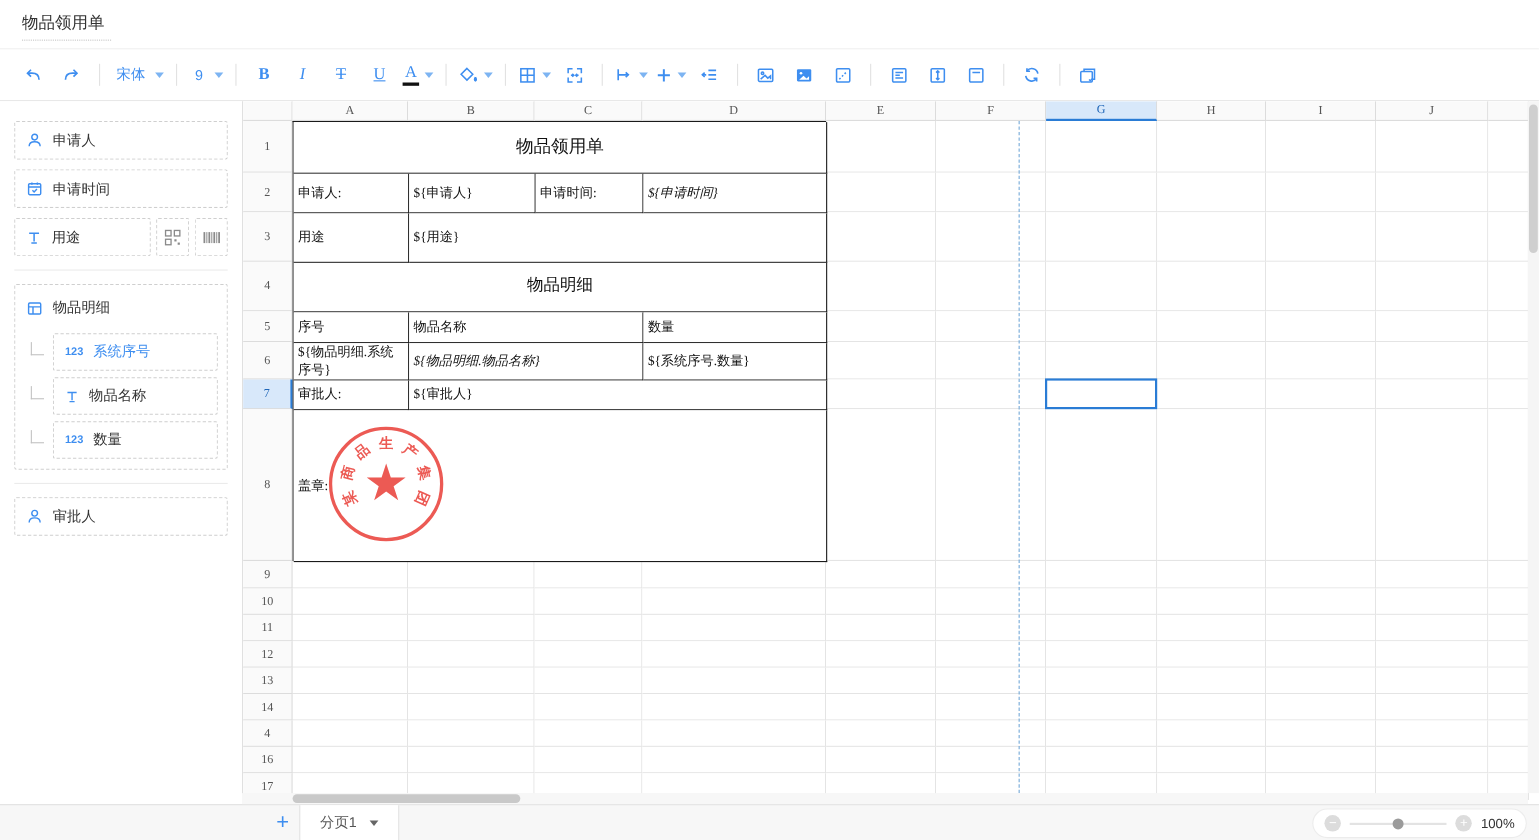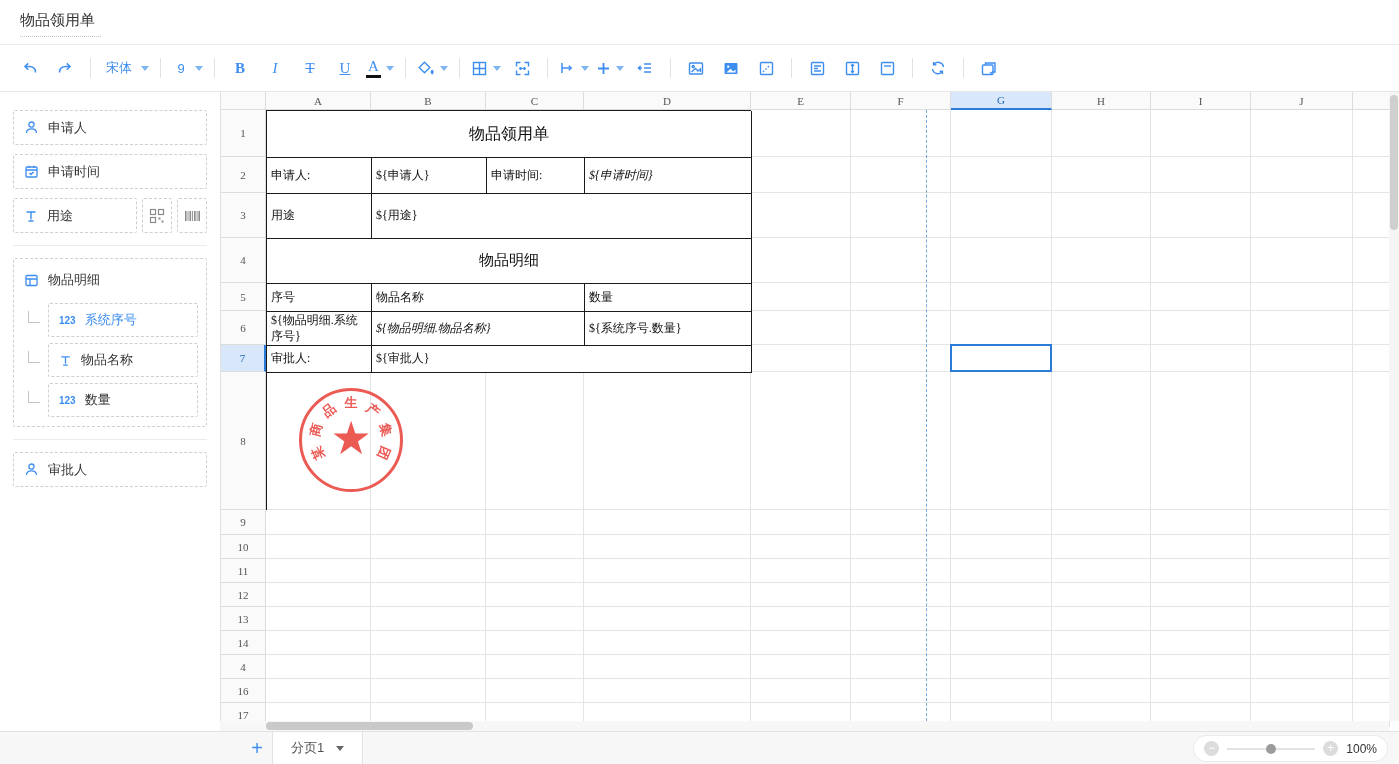--- a/index.html
+++ b/index.html
@@ -613,20 +613,21 @@
         <div class="fcell" style="left: 105px; top: 83px; width: 380px; height: 45px;">${用途}</div>
         <div class="fcell center" style="left: 0px; top: 128px; width: 485px; height: 45px; font-size: 15px;">物品明细</div>
         <div class="fcell" style="left: 0px; top: 173px; width: 105px; height: 28px;">序号</div>
         <div class="fcell" style="left: 105px; top: 173px; width: 213px; height: 28px;">物品名称</div>
         <div class="fcell" style="left: 318px; top: 173px; width: 167px; height: 28px;">数量</div>
         <div class="fcell" style="left: 0px; top: 201px; width: 105px; height: 34px;">${物品明细.系统序号}</div>
         <div class="fcell" style="left: 105px; top: 201px; width: 213px; height: 34px; font-style: italic;">${物品明细.物品名称}</div>
         <div class="fcell" style="left: 318px; top: 201px; width: 167px; height: 34px;">${系统序号.数量}</div>
         <div class="fcell" style="left: 0px; top: 235px; width: 105px; height: 27px;">审批人:</div>
         <div class="fcell" style="left: 105px; top: 235px; width: 380px; height: 27px;">${审批人}</div>
+        <div class="fcell" style="left: 0px; top: 262px; width: 485px; height: 138px;">盖章:</div>
       </div>
       <div class="stamp" style="left: 33px; top: 278px;">
         <span class="star">★</span>
         <span class="sc" style="transform: rotate(-114deg) translateY(-36px);">某</span>
         <span class="sc" style="transform: rotate(-76deg) translateY(-36px);">商</span>
         <span class="sc" style="transform: rotate(-38deg) translateY(-36px);">品</span>
         <span class="sc" style="transform: rotate(0deg) translateY(-36px);">生</span>
         <span class="sc" style="transform: rotate(38deg) translateY(-36px);">产</span>
         <span class="sc" style="transform: rotate(76deg) translateY(-36px);">集</span>
         <span class="sc" style="transform: rotate(114deg) translateY(-36px);">团</span>

